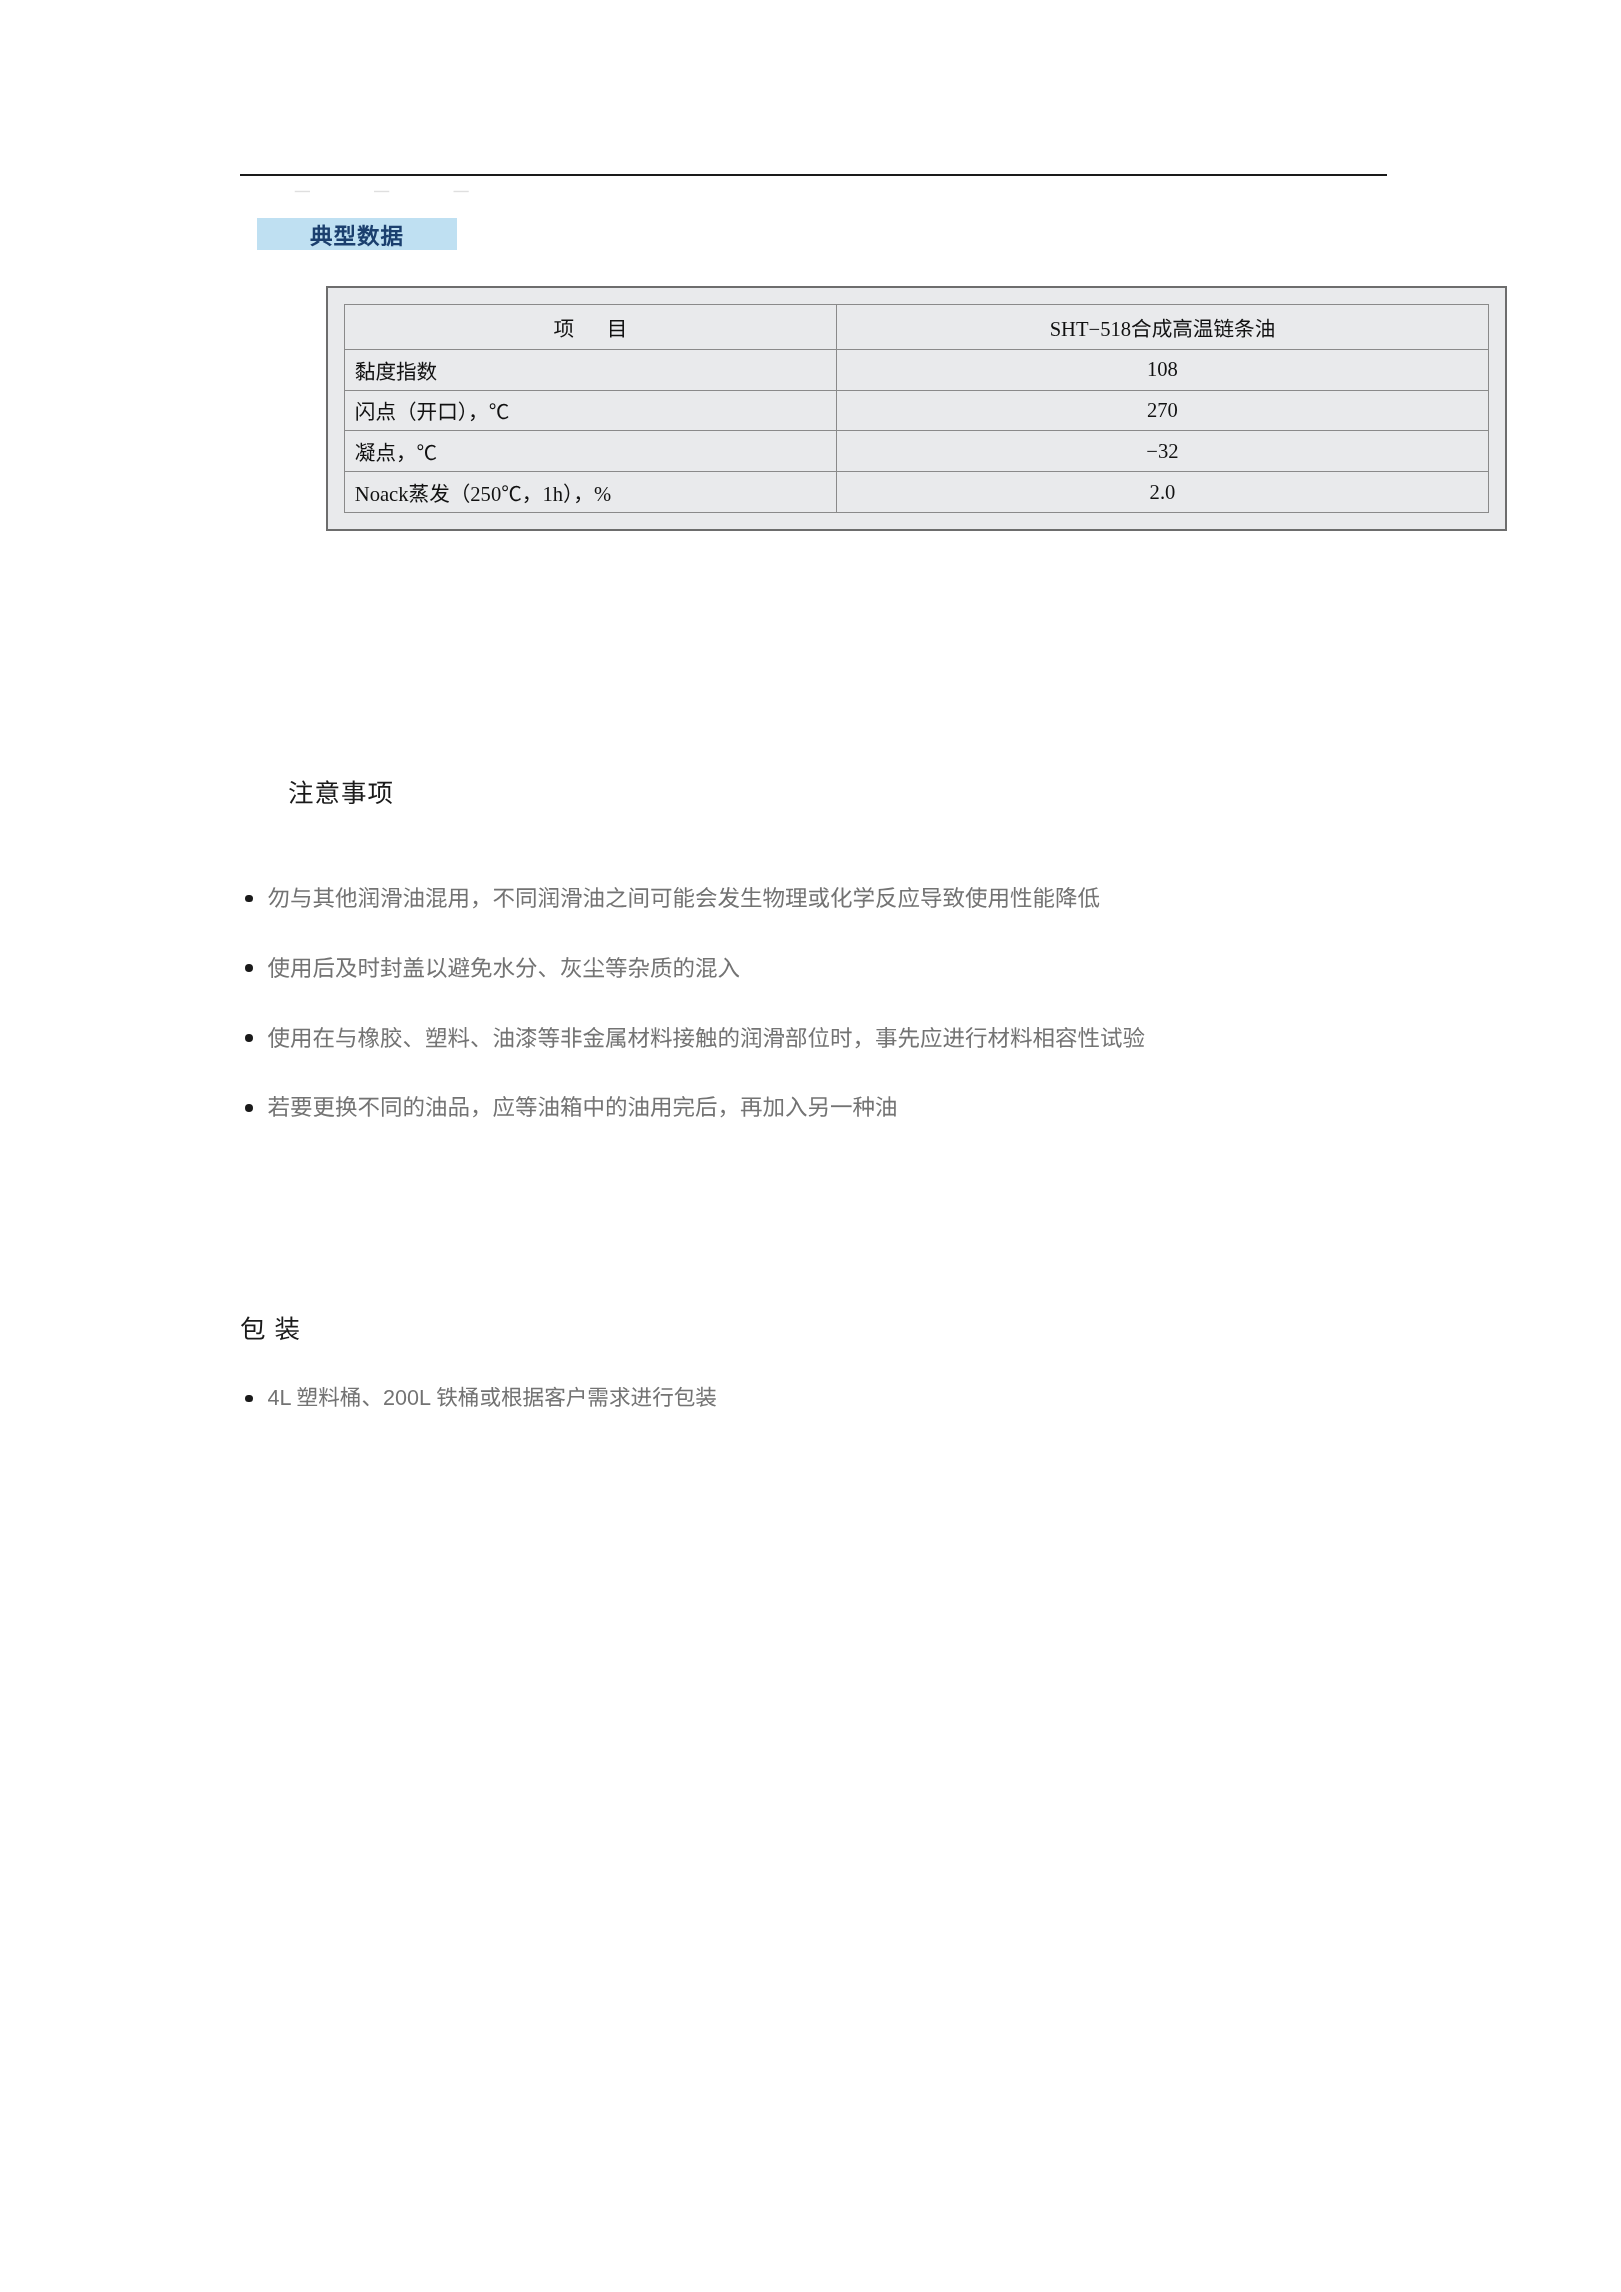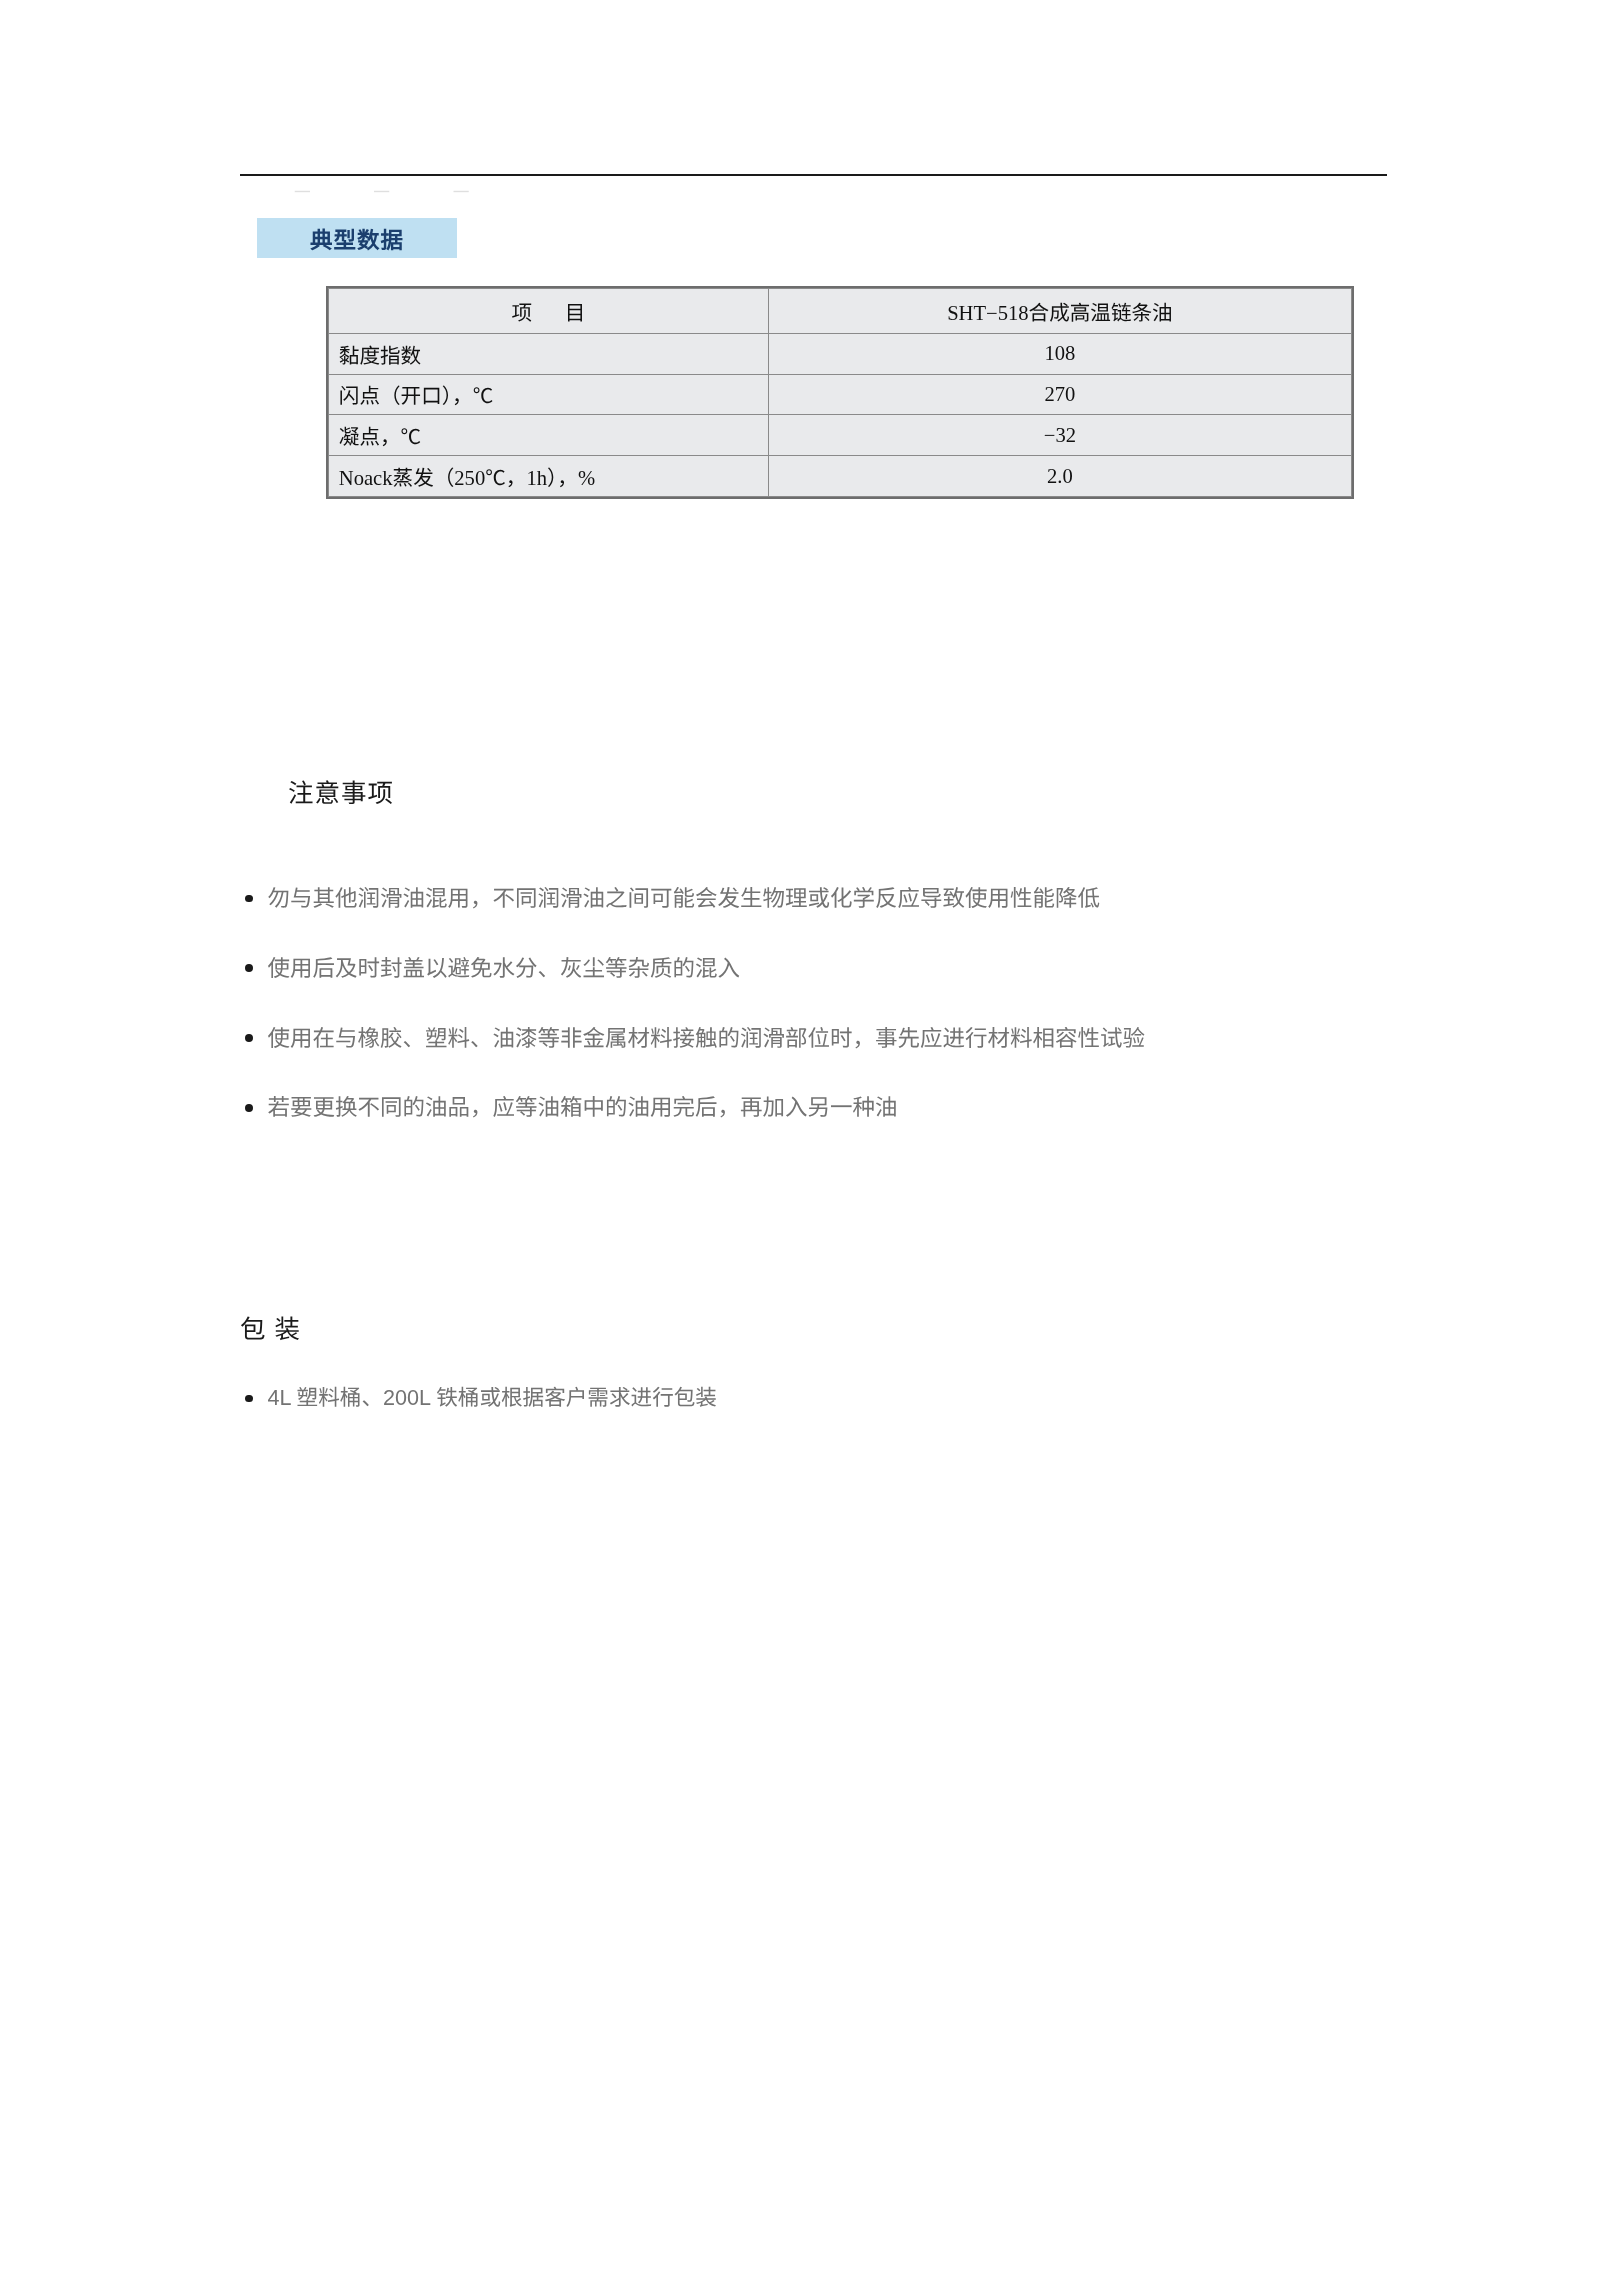--- a/index.html
+++ b/index.html
@@ -47,21 +47,21 @@
     white-space: nowrap;
     overflow: hidden;
   }
 
   
   .banner {
     position: absolute;
     left: 257px;
     top: 218px;
     width: 200px;
-    height: 40px;
+    height: 32px;
     background: #bfe0f2;
     display: flex;
     align-items: center;
     justify-content: center;
   }
   .banner-inner {
     display: flex;
     align-items: center;
     justify-content: center;
     width: 100%;
@@ -73,24 +73,24 @@
     font-size: 22.5px;
     color: #1b3f6e;
     letter-spacing: 1px;
   }
 
   
   .table-wrap {
     position: absolute;
     left: 326px;
     top: 286px;
-    width: 1028px;
+    width: 1181px;
     border: 2px solid #6d6d6d;
     background: #e9eaec;
-    padding: 0;
+    padding: 16px;
     box-sizing: border-box;
   }
   table.spec {
     border-collapse: collapse;
     width: 100%;
     background: #e9eaec;
     font-family: "Liberation Serif", serif;
     font-size: 20.6px;
     color: #111;
   }

